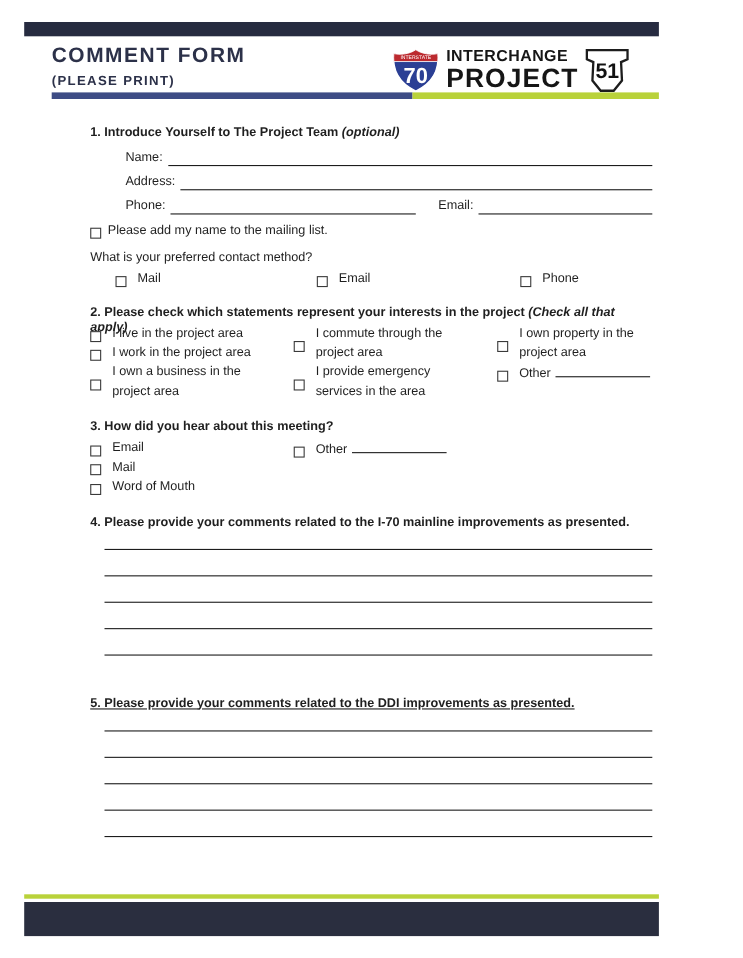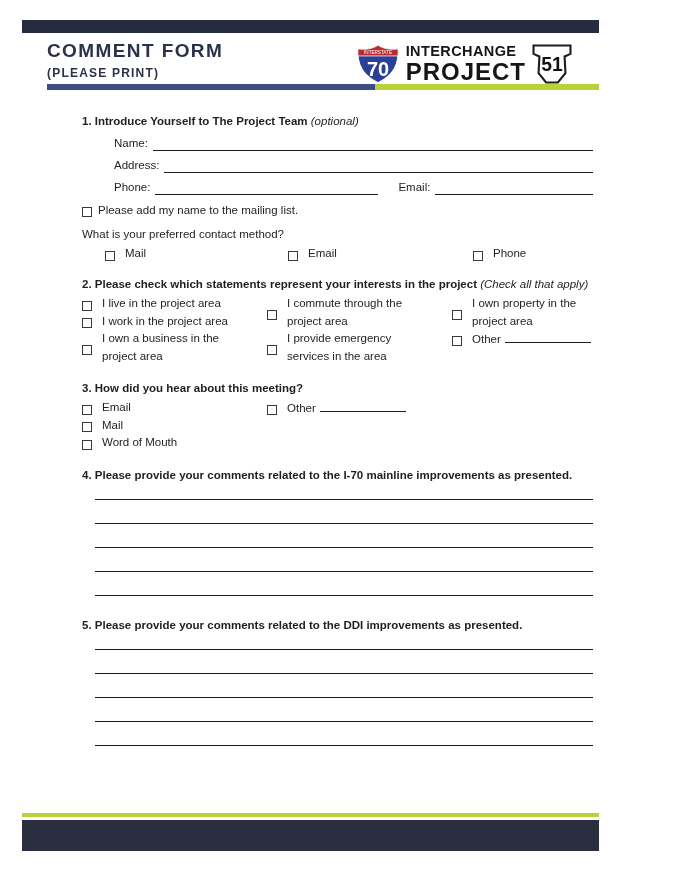--- a/index.html
+++ b/index.html
@@ -15,40 +15,40 @@
   .logo{display:flex;align-items:center;gap:5px;margin-top:1px;}
   .logo-text{line-height:1;color:#161616;}
   .logo-line1{font-size:14.5px;font-weight:bold;letter-spacing:.4px;}
   .logo-line2{font-size:24px;font-weight:bold;letter-spacing:1px;margin-top:1px;}
   .divider{position:absolute;left:47px;top:84px;width:585px;height:6px;display:flex;}
   .divider .blue{width:328px;height:100%;background:#3e4c85;}
   .divider .green{flex:1;height:100%;background:#b9d23a;}
   
   .content{position:absolute;left:82px;top:114px;width:511px;}
   .s-heading{font-weight:bold;height:14px;line-height:14px;}
-  .s-note{font-style:italic;font-weight:normal;}
+  .s-note{font-style:italic;font-weight:bold;}
   .f-row{display:flex;align-items:flex-end;height:22px;margin-left:32px;}
   .f-row.first{height:21px;margin-top:2px;}
   .f-label{margin-right:5px;line-height:15px;}
   .f-line{flex:1;border-bottom:1.5px solid #1c1c1c;height:15px;}
   .f-line.phone{flex:none;width:223px;}
   .f-label.email{margin-left:20px;}
   .cb{display:inline-block;width:8px;height:8px;border:1px solid #3a3a3a;background:#fff;flex:none;margin-top:3px;}
   .mailing-row{display:flex;align-items:flex-start;gap:6px;margin-top:9px;height:14px;}
   .question{margin-top:9px;height:14px;line-height:14px;}
   .opt-grid{display:grid;grid-template-columns:183px 185px 1fr;margin-left:23px;margin-top:4px;height:14px;}
   .cb-item{display:flex;gap:10px;line-height:17.5px;align-items:center;}
   .cb-item .cb{margin-top:4px;}
   .grid3{display:grid;grid-template-columns:185px 185px 1fr;margin-top:4px;align-items:start;}
   .col{display:flex;flex-direction:column;}
   .col1 .cb-label{max-width:152px;}
   .col2 .cb-label{max-width:130px;}
   .col3 .cb-label{max-width:124px;}
   .other-line{display:inline-block;width:86px;height:12px;border-bottom:1.5px solid #1c1c1c;margin-left:4px;}
-  .mt18{margin-top:18px;} .mt16{margin-top:16px;} .mt22{margin-top:22px;}
+  .mt18{margin-top:18px;} .mt16{margin-top:16px;} .mt22{margin-top:37px;text-decoration:underline;}
   .comment-lines{margin-left:13px;}
   .comment-line{height:23px;border-bottom:1.7px solid #1c1c1c;}
   .comment-line:first-child{height:17px;}
   
   .bottom-green{position:absolute;left:22px;top:813px;width:633px;height:4px;background:#b9d23a;}
   .bottom-navy{position:absolute;left:22px;top:820px;width:633px;height:31px;background:#2a2e3f;}
   svg text{font-family:"Liberation Sans",sans-serif;}
 </style>
 </head>
 <body>

